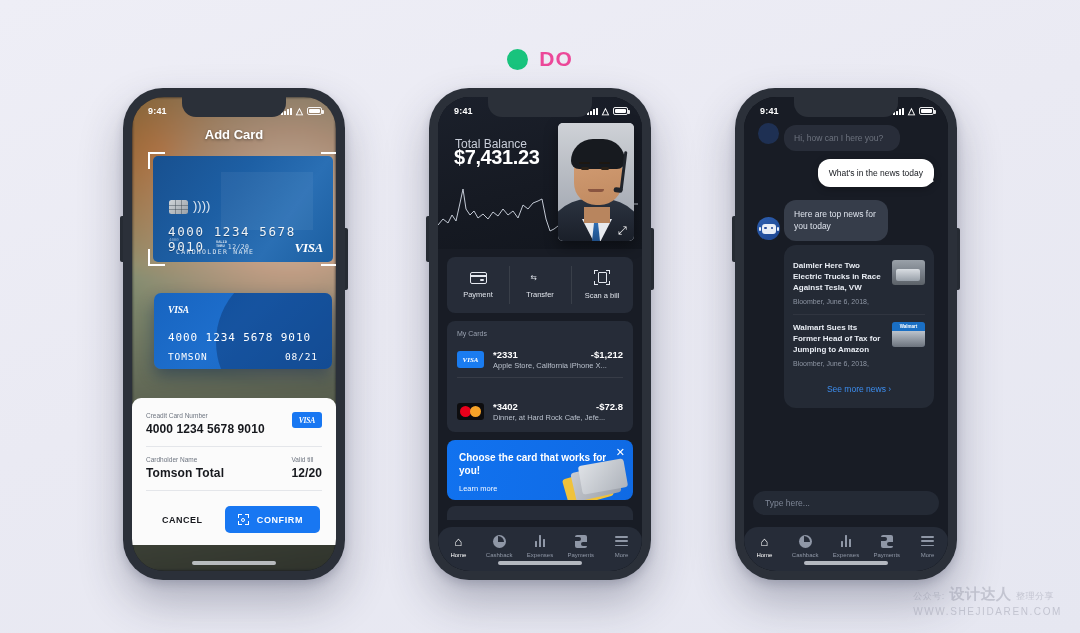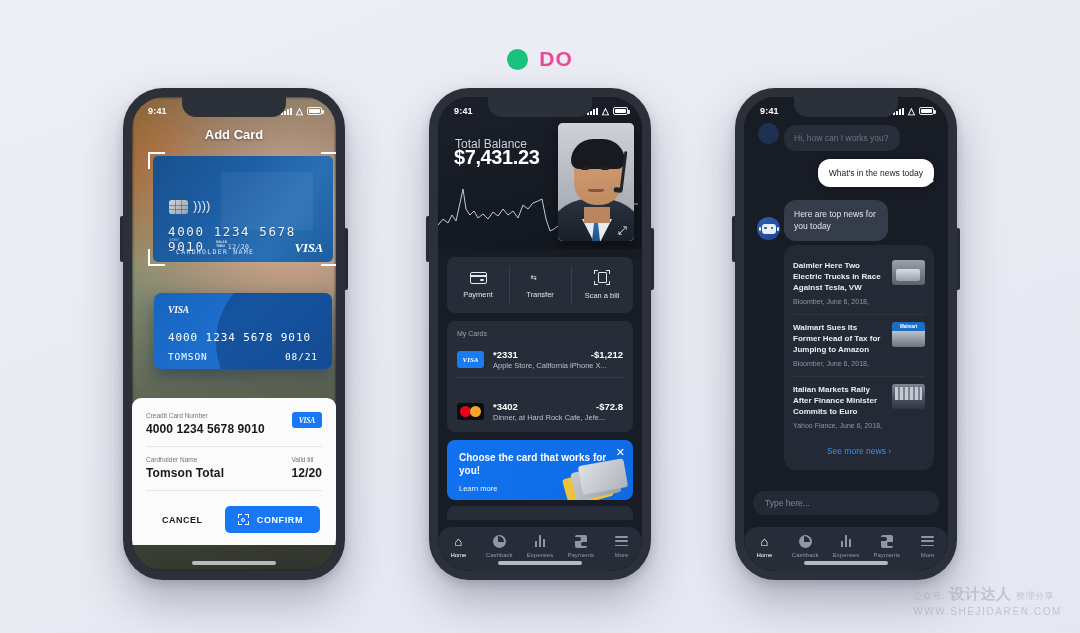--- a/index.html
+++ b/index.html
@@ -589,21 +589,21 @@
     </div>
     <div class="home-bar"></div>
   </div>
 </div>
 
 <div class="phone" id="phone3">
   <div class="screen">
     <div class="p3">
 
       <div class="av-faded"></div>
-      <div class="bubble b-bot-faded">Hi, how can I works you?</div>
+      <div class="bubble b-bot-faded">Hi, how can I here you?</div>
 
       <div class="bubble b-user">What's in the news today</div>
 
       <div class="bubble b-bot">Here are top news for you today</div>
       <div class="avatar">
         <div class="bot-face">
             <i></i>
             <i></i>
           </div>
       </div>
@@ -617,27 +617,20 @@
           <div class="ni-thumb th-truck"></div>
         </div>
         <div class="ni">
           <div class="ni-body">
             <div class="ni-title">Walmart Sues Its Former Head of Tax for Jumping to Amazon</div>
             <div class="ni-meta">Bloomber, June 6, 2018,</div>
           </div>
           <div class="ni-thumb th-walmart">
             <u>Walmart</u>
           </div>
-        </div>
-        <div class="ni">
-          <div class="ni-body">
-            <div class="ni-title">Italian Markets Rally After Finance Minister Commits to Euro</div>
-            <div class="ni-meta">Yahoo Fiance, June 6, 2018,</div>
-          </div>
-          <div class="ni-thumb th-market"></div>
         </div>
         <div class="see-more">See more news ›</div>
       </div>
 
       <div class="composer">
         <span>Type here...</span>
       </div>
 
       <div class="tabbar">
         <div class="tab active">

